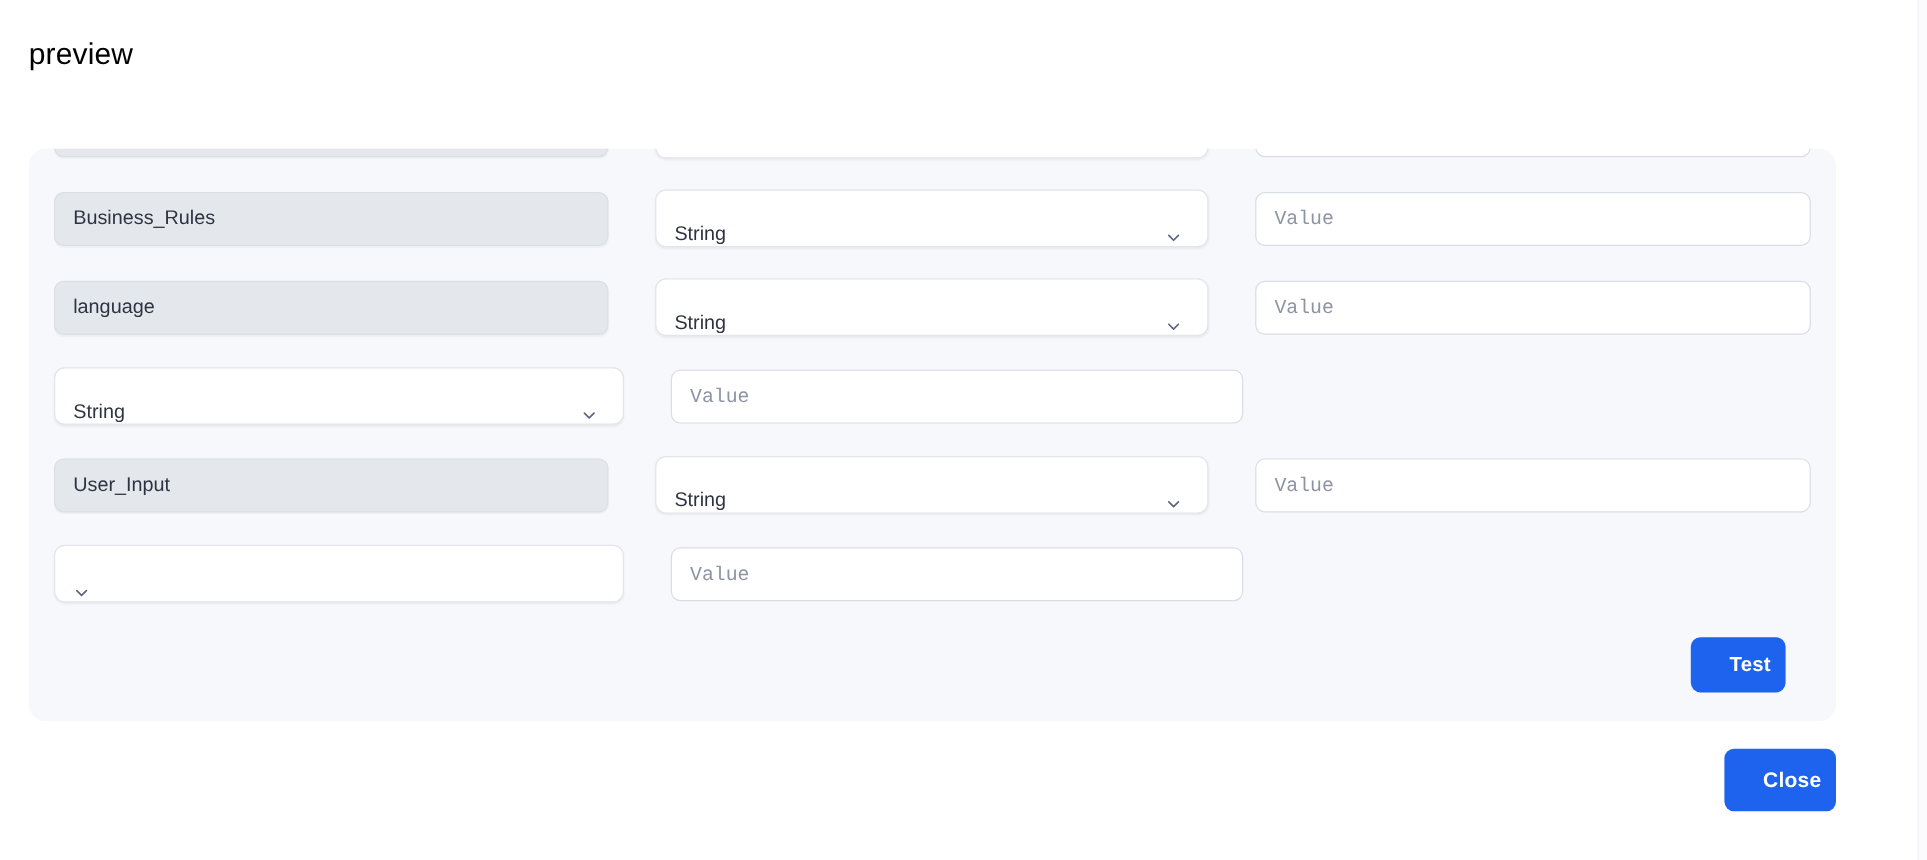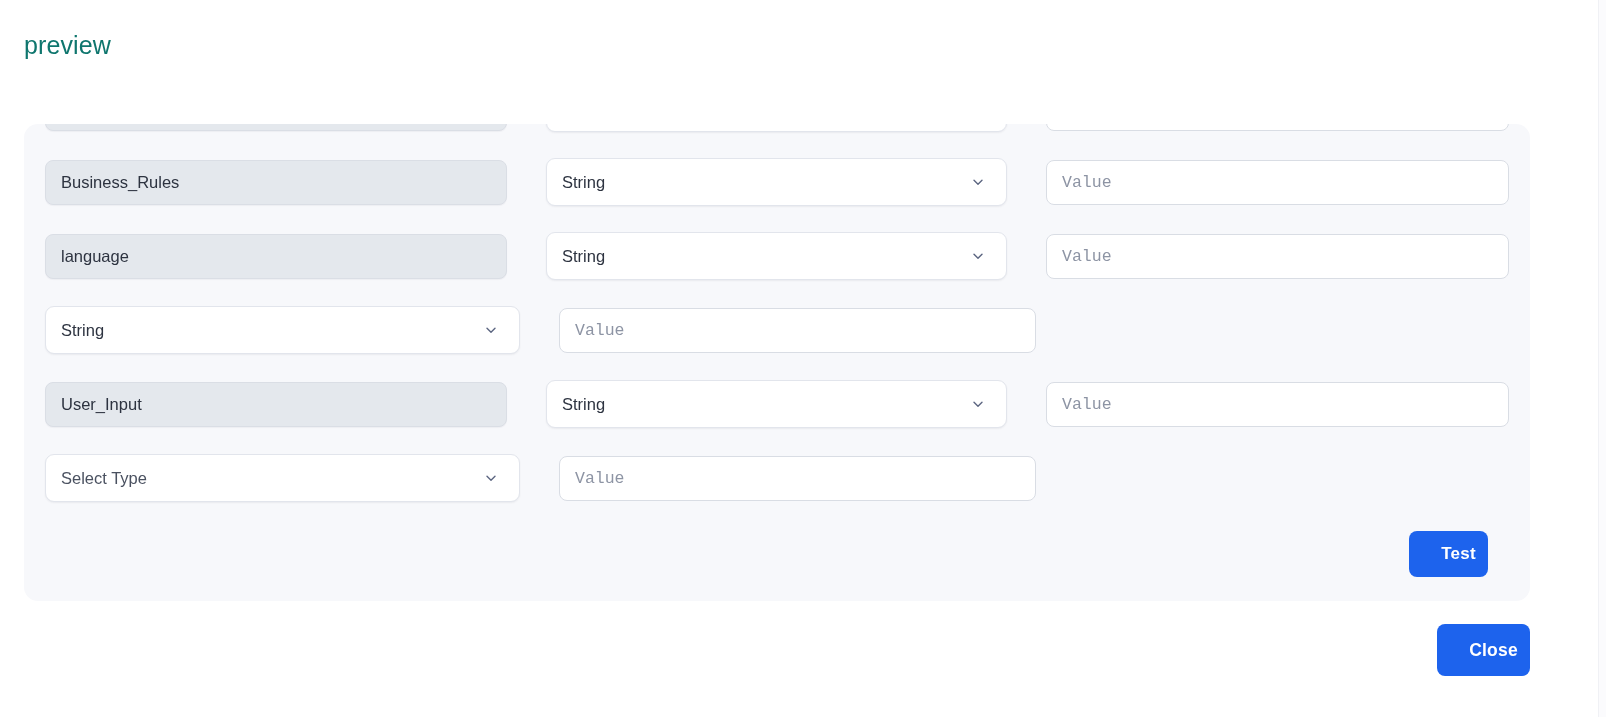--- a/index.html
+++ b/index.html
@@ -20,21 +20,21 @@
   }
 
   
   .modal-title {
     position: absolute;
     left: 24px;
     top: 28px;
     font-size: 25px;
     line-height: 34px;
     font-weight: 400;
-    color: #0f766e;
+    color: #000000;
     letter-spacing: 0.1px;
   }
 
   .modal-subtitle {
     position: absolute;
     left: 24px;
     top: 74px;
     width: 1512px;
     font-size: 16.5px;
     line-height: 27px;
@@ -93,21 +93,21 @@
 
   
   .type-select {
     position: relative;
     width: 475px;
     height: 48px;
     background: #ffffff;
     border: 1px solid #e2e5ec;
     border-radius: 9px;
     display: flex;
-    align-items: center;
+    align-items: flex-end;
     padding: 0 15px;
     font-size: 16.5px;
     color: #2d3340;
     box-shadow: 0 1px 2px rgba(16,24,40,0.06);
   }
   .type-select .sel-label { flex: 1; }
   .type-select.placeholder .sel-label { color: #4a5160; }
 
   .chevron {
     width: 14px;
@@ -255,21 +255,20 @@
             <svg viewBox="0 0 14 14" fill="none">
                 <path d="M3 5.2 L7 9.2 L11 5.2" stroke="currentColor" stroke-width="1.4" stroke-linecap="round" stroke-linejoin="round"></path>
               </svg>
           </span>
         </div>
         <input class="value-input" type="text" placeholder="Value" style="">
       </div>
 
       <div class="var-row">
         <div class="type-select placeholder">
-          <span class="sel-label">Select Type</span>
           <span class="chevron">
             <svg viewBox="0 0 14 14" fill="none">
                 <path d="M3 5.2 L7 9.2 L11 5.2" stroke="currentColor" stroke-width="1.4" stroke-linecap="round" stroke-linejoin="round"></path>
               </svg>
           </span>
         </div>
         <input class="value-input" type="text" placeholder="Value" style="">
       </div>
 
       <div class="test-row">

